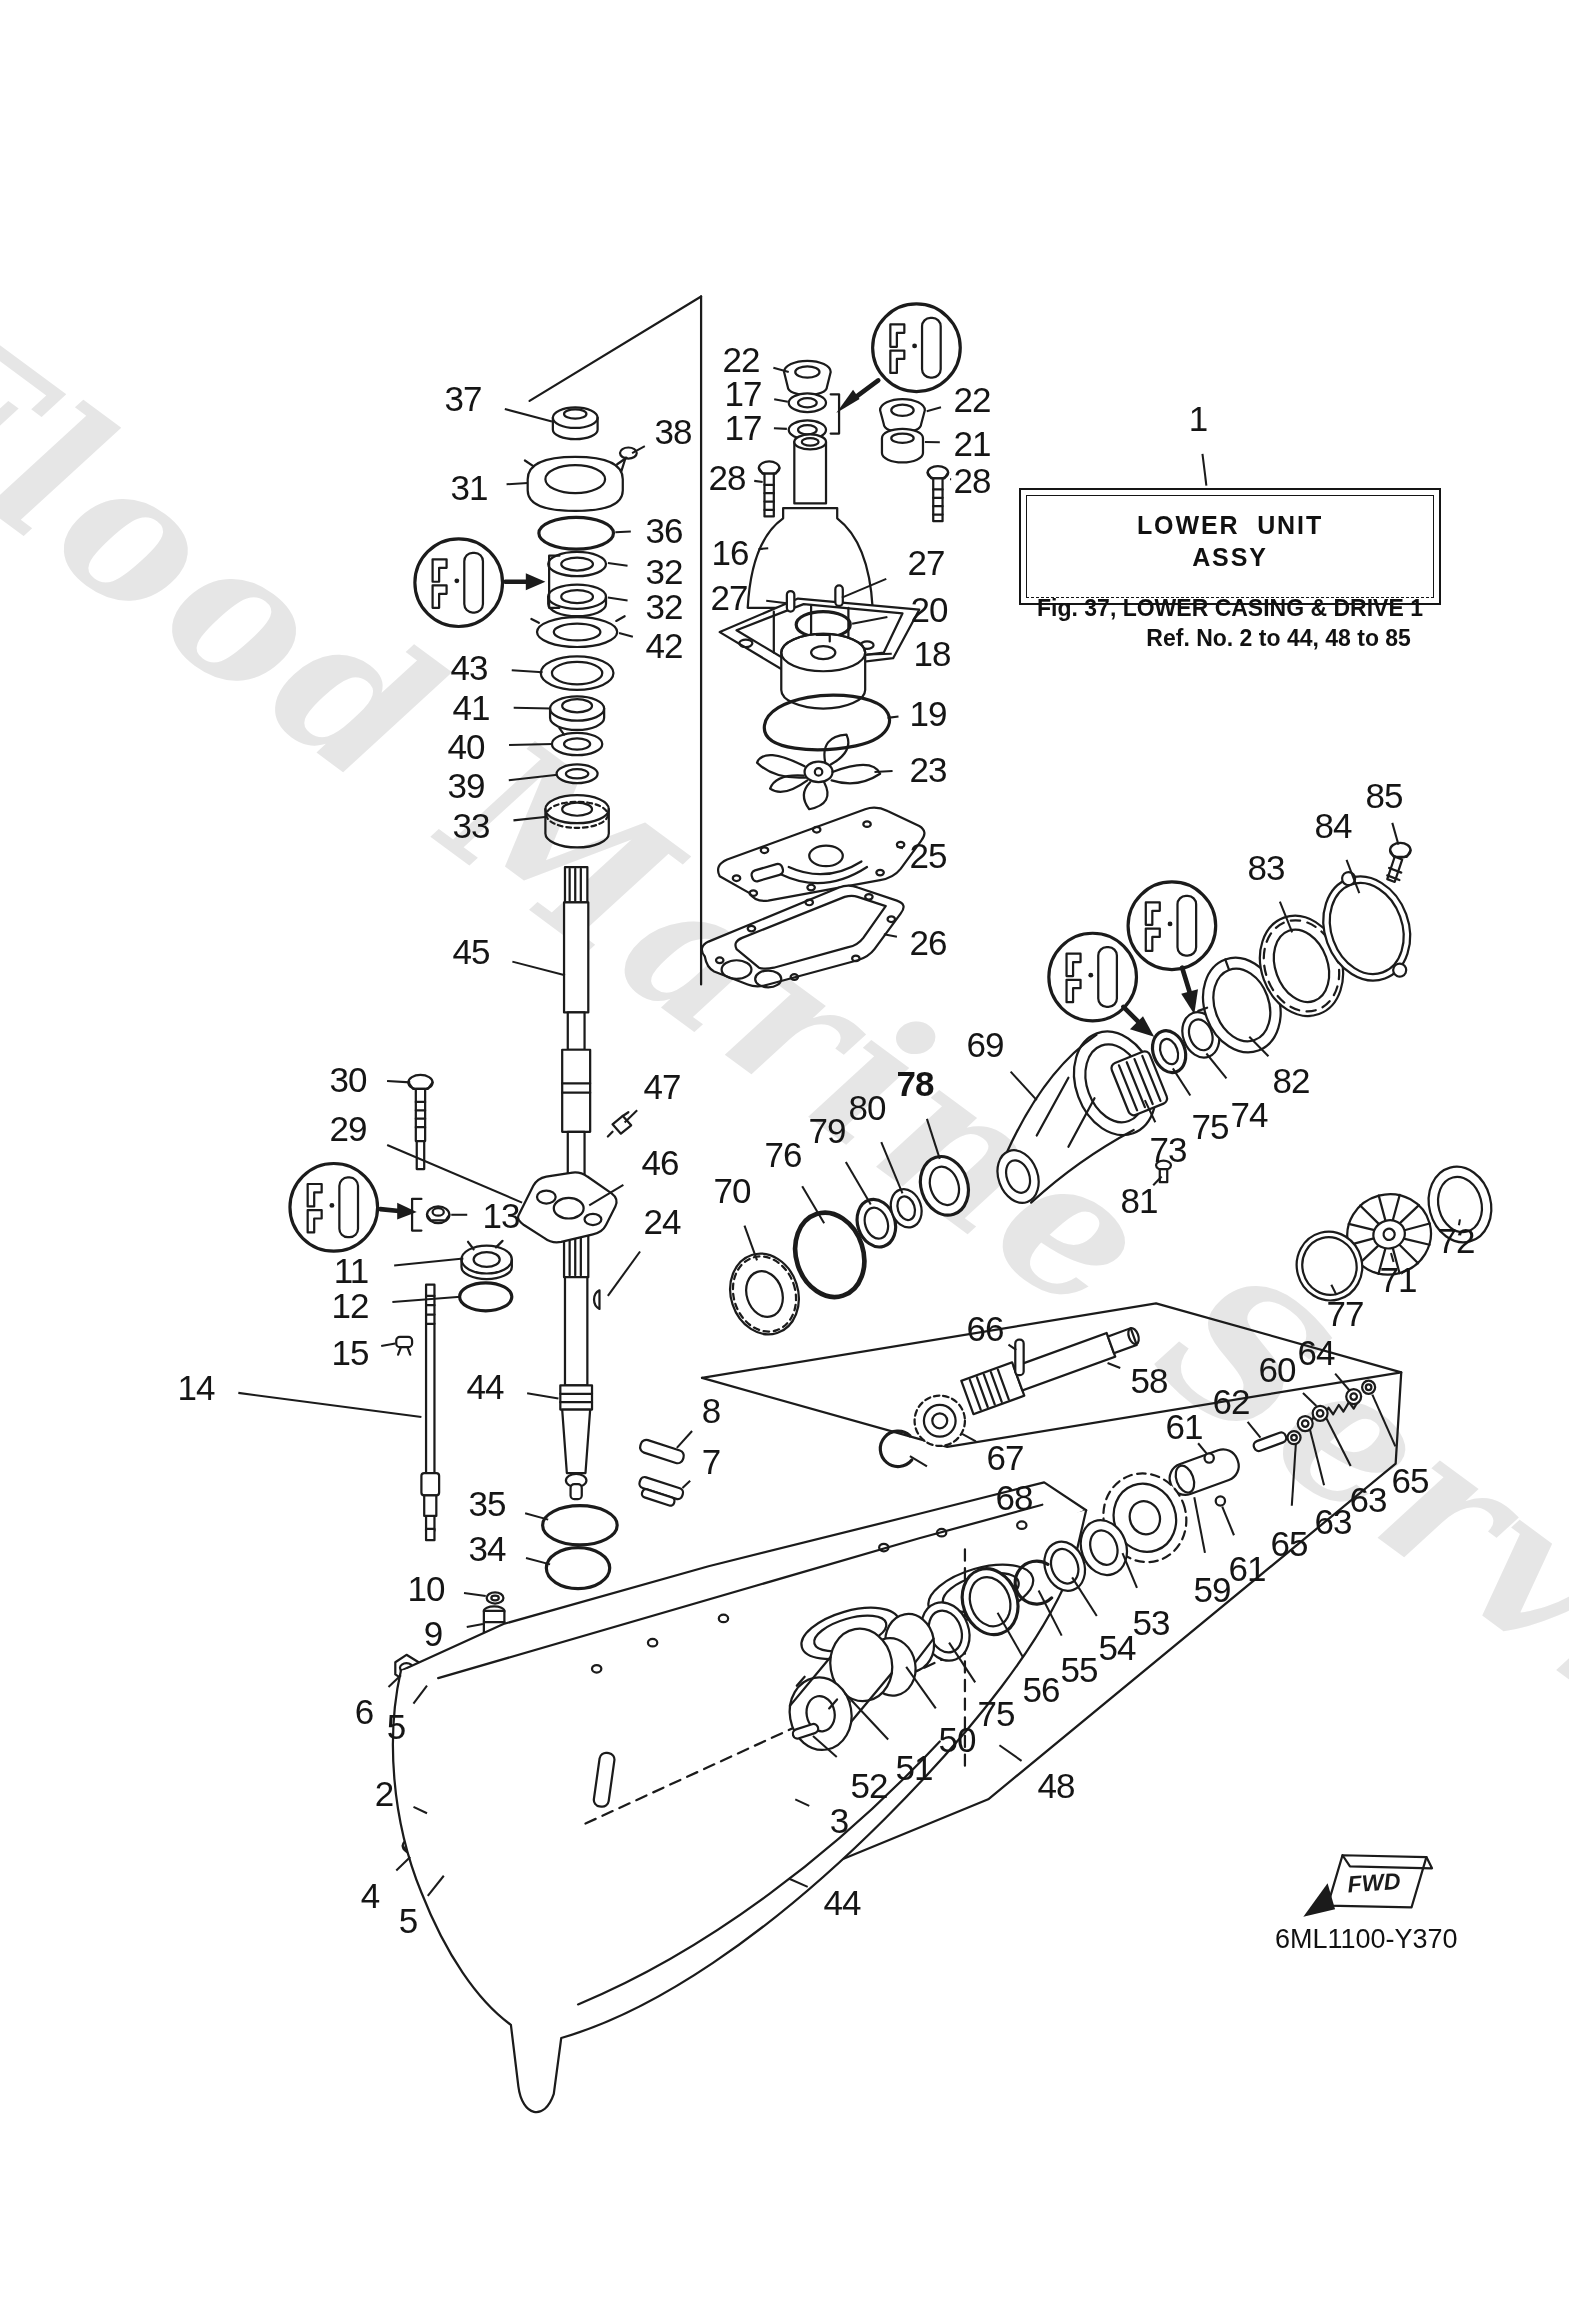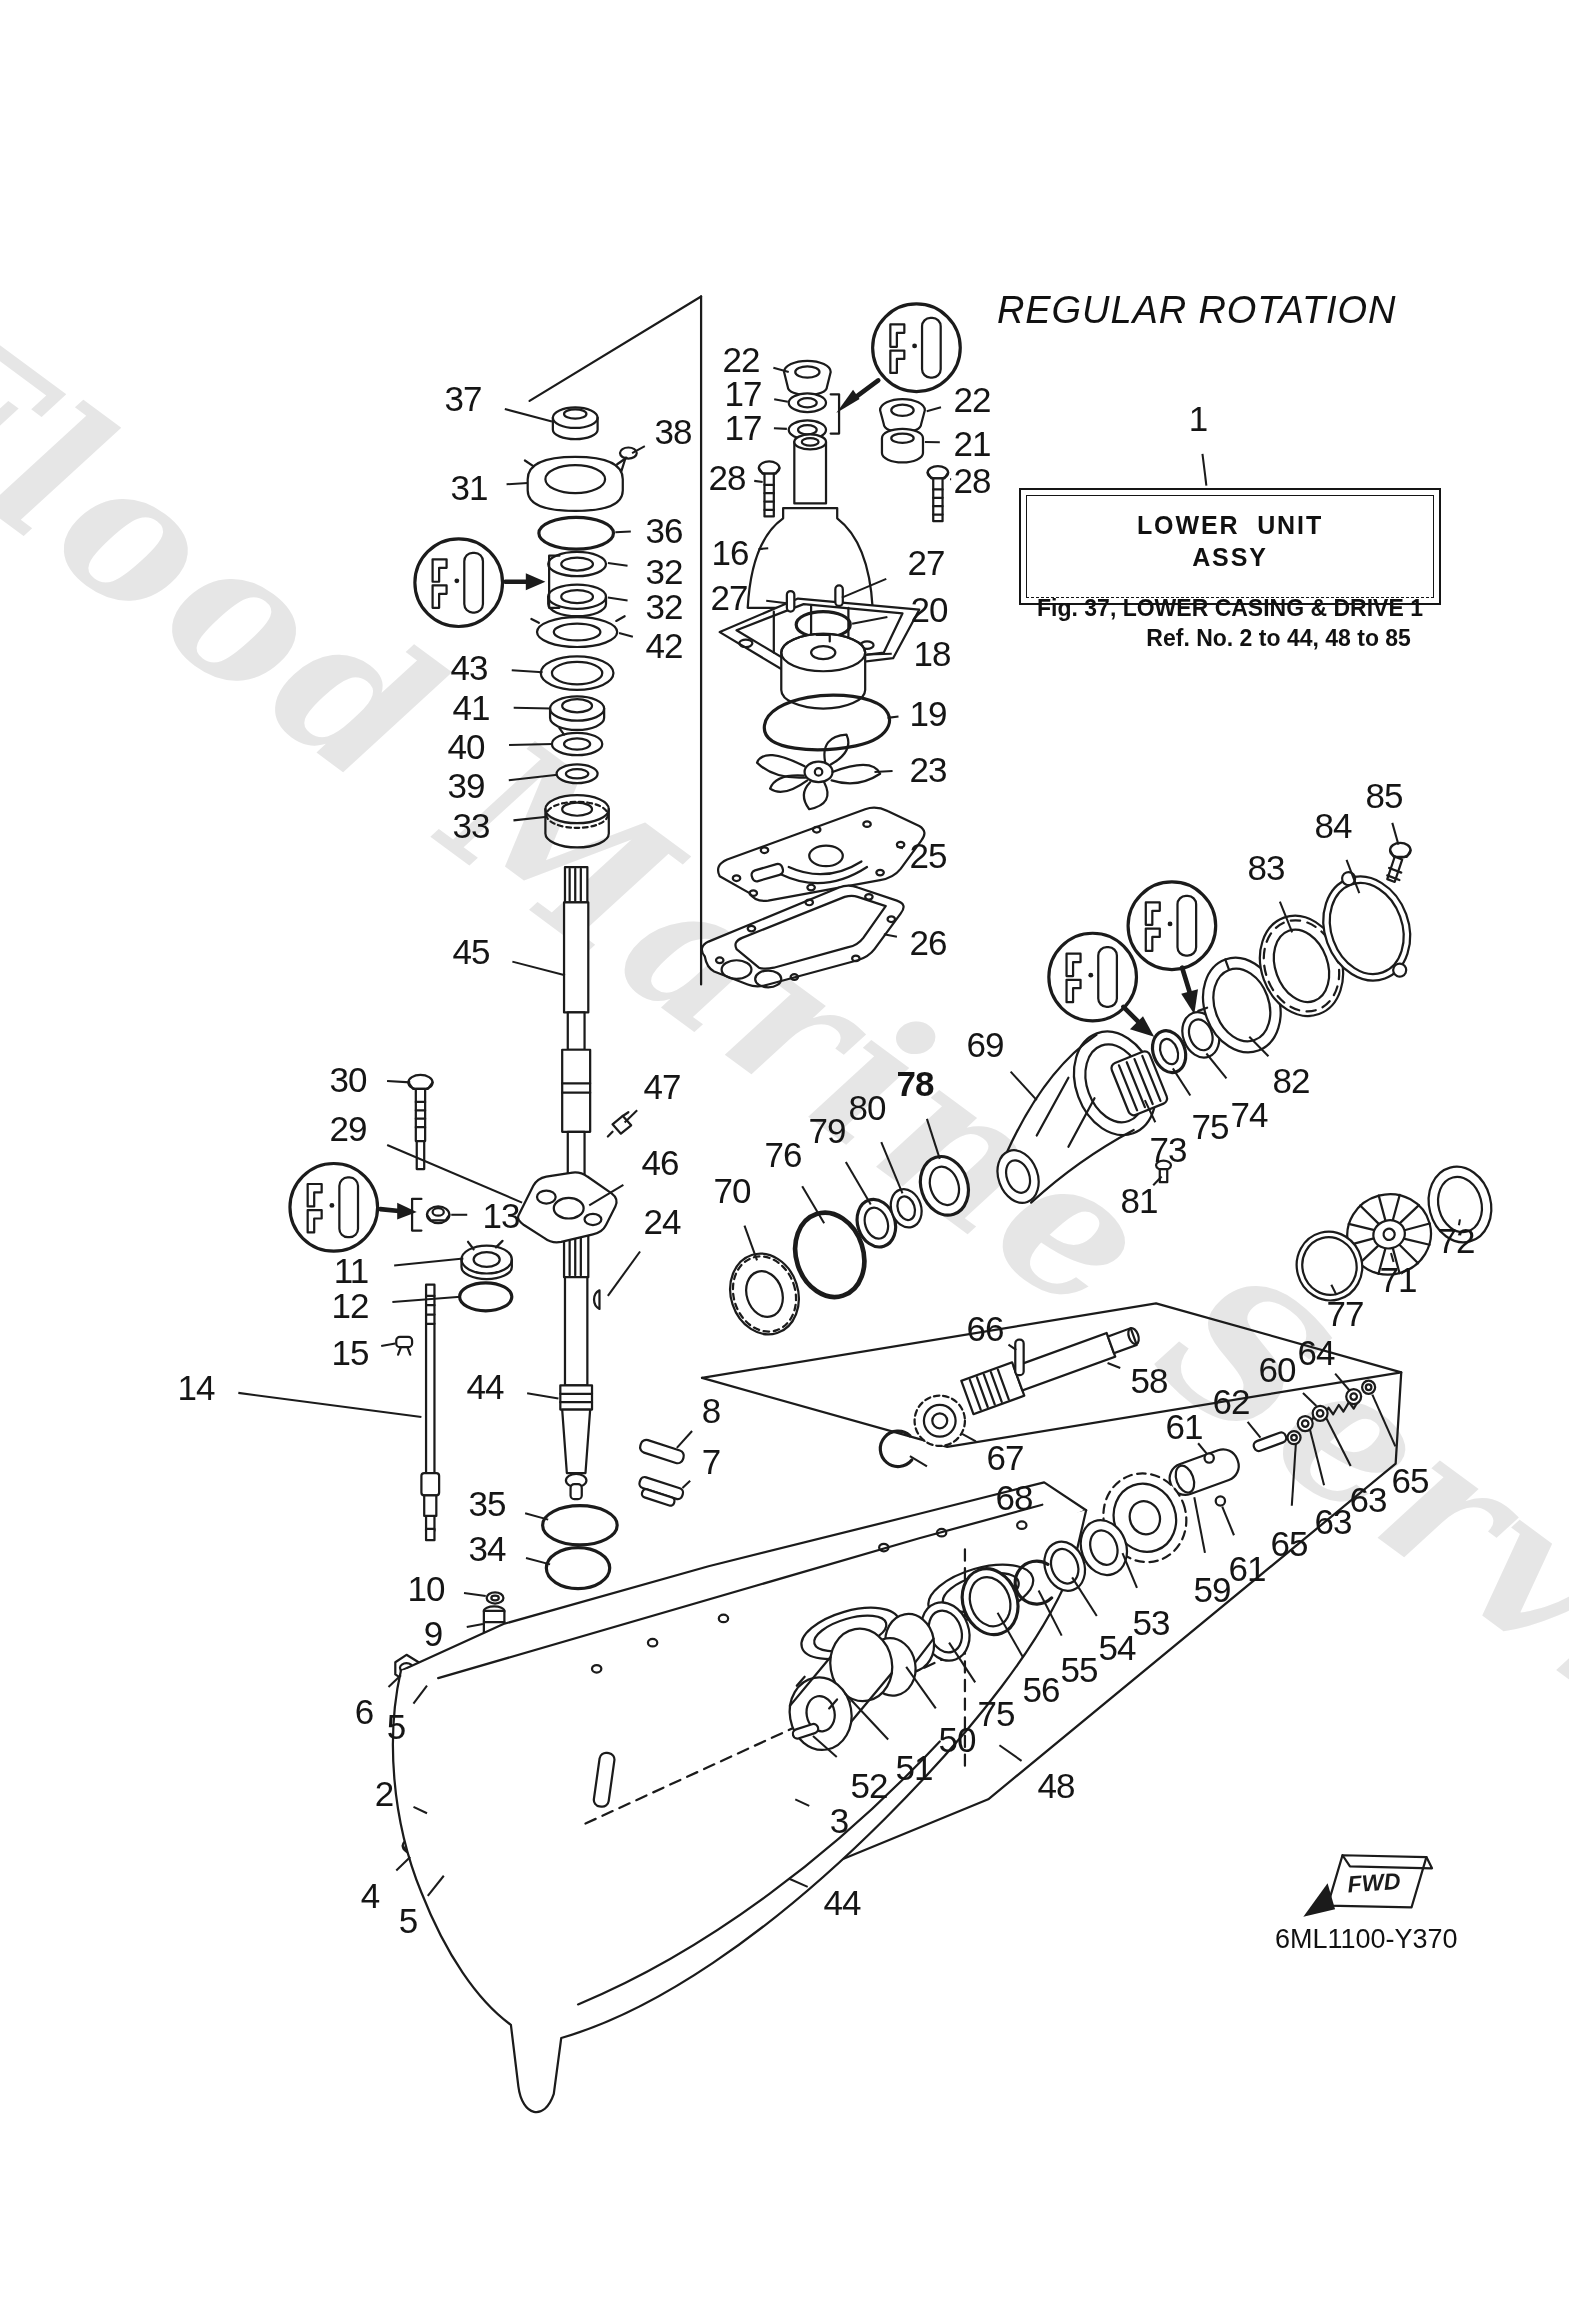--- a/index.html
+++ b/index.html
@@ -553,21 +553,20 @@
       <line x1="1176.4378521430654" y1="1733.3091439735394" x2="1150" y2="1692"></line>
       <line x1="1138.7731556451051" y1="1754.3940714927635" x2="1114" y2="1706"></line>
       <line x1="1097.1088825263878" y1="1777.2963482375276" x2="1070" y2="1730"></line>
       <line x1="1046.015339940949" y1="1804.5833167102423" x2="1018" y2="1762"></line>
       <line x1="1003.7504722512361" y1="1832.4506611517306" x2="972" y2="1788"></line>
       <line x1="952.654649388768" y1="1865.8069905636846" x2="906" y2="1816"></line>
       <line x1="897.5242322580333" y1="1884.5464051612628" x2="872" y2="1862"></line>
       <line x1="1095.7419316546088" y1="1888.7361157565276" x2="1072" y2="1872"></line>
     </svg>
 
-  <div id="title">REGULAR ROTATION</div>
 
   <div id="info-box">
     <div class="ib-inner">
       <div class="ib-l1">LOWER  UNIT</div>
       <div class="ib-l2">ASSY</div>
       <div class="ib-l3">Fig. 37, LOWER CASING &amp; DRIVE 1</div>
       <div class="ib-l4">Ref. No. 2 to 44, 48 to 85</div>
     </div>
   </div>
 

